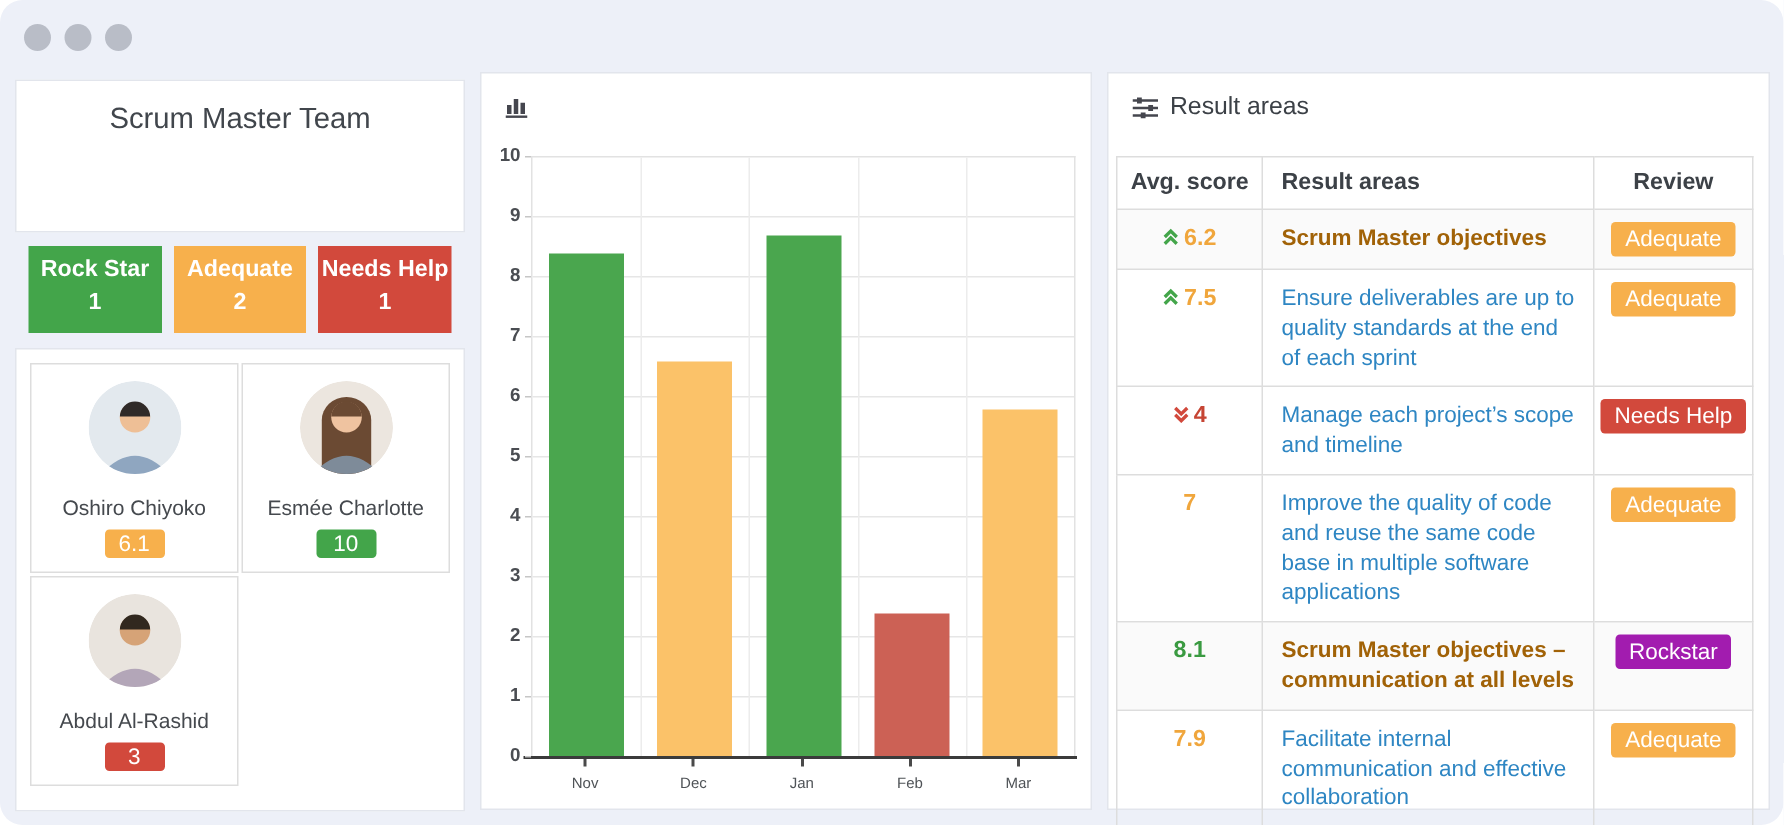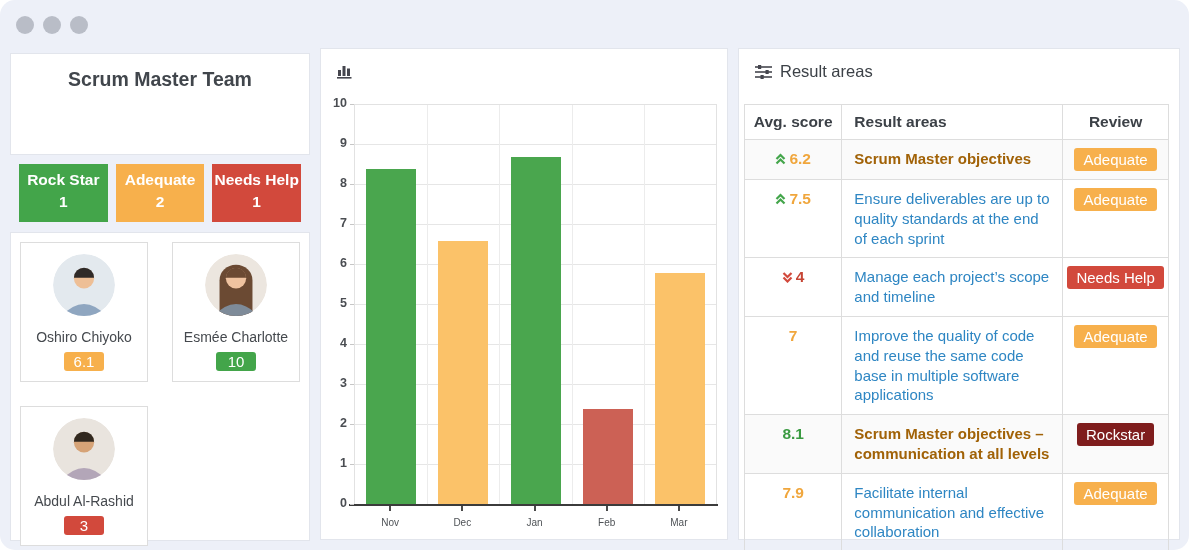--- a/index.html
+++ b/index.html
@@ -2,27 +2,27 @@
 <html><head>
 <meta charset="utf-8">
 <style>
   html,body{margin:0;padding:0;background:#ffffff;font-family:"Liberation Sans","DejaVu Sans",sans-serif;}
   .app{position:relative;width:1189px;height:550px;background:#edf0f8;border-radius:15px;overflow:hidden;}
   .window-dots{position:absolute;left:16px;top:16px;display:flex;gap:9px;}
   .dot{width:18px;height:18px;border-radius:50%;background:#b9bdc7;}
   .panel{position:absolute;background:#fff;border:1px solid #e2e5ec;box-sizing:border-box;}
   
   .team-header{left:10px;top:53px;width:300px;height:102px;text-align:center;}
-  .team-title{margin:14px 0 0 0;font-size:19.5px;font-weight:700;color:#41464c;}
+  .team-title{margin:14px 0 0 0;font-size:19.5px;font-weight:400;color:#41464c;}
   .pill{display:inline-block;margin-top:10px;padding:5px 20px;border-radius:17px;background:#f9b04e;color:#fff;font-size:16px;}
   .pill .star{margin-right:6px;font-size:14px;}
   .stats{position:absolute;left:19px;top:164px;width:282px;display:flex;gap:8px;}
   .stat-box{flex:1;height:58px;color:#fff;text-align:center;font-weight:600;font-size:15.5px;line-height:1.4;padding-top:5px;box-sizing:border-box;}
   .members-panel{left:10px;top:232px;width:300px;height:309px;padding:9px;}
-  .members-grid{display:grid;grid-template-columns:1fr 1fr;gap:24px;}
+  .members-grid{display:grid;grid-template-columns:1fr 1fr;gap:2px;}
   .member-card{border:1px solid #ddd;height:140px;text-align:center;padding-top:11px;box-sizing:border-box;background:#fff;}
   .member-name{margin-top:9px;font-size:14px;color:#45494e;}
   .member-badge{display:inline-block;margin-top:7px;min-width:22px;padding:1px 9px;border-radius:3px;color:#fff;font-size:15px;}
   
   .chart-panel{left:320px;top:48px;width:408px;height:492px;}
   .panel-title{display:flex;align-items:center;gap:8px;padding:13px 16px 0 16px;font-size:16.5px;color:#3c4147;}
   .panel-title svg{flex:0 0 auto;}
   .chart-area{position:absolute;left:33px;top:55px;width:361px;height:400px;border:1px solid #e2e2e2;border-bottom:none;background:#fff;}
   .gridline-h{position:absolute;left:0;width:100%;height:1px;background:#e6e6e6;}
   .gridline-v{position:absolute;top:0;width:1px;height:100%;background:#ececec;}
@@ -247,21 +247,21 @@
             <td class="td-review"><span class="review-badge" style="background: rgb(210, 73, 60);">Needs Help</span></td>
           </tr>
           <tr>
             <td class="td-score score-orange"><span>7</span></td>
             <td class="td-areas">Improve the quality of code and reuse the same code base in multiple software applications</td>
             <td class="td-review"><span class="review-badge" style="background: rgb(247, 176, 76);">Adequate</span></td>
           </tr>
           <tr class="row-bold">
             <td class="td-score score-green"><span>8.1</span></td>
             <td class="td-areas">Scrum Master objectives – communication at all levels</td>
-            <td class="td-review"><span class="review-badge" style="background: #7f1d1d;">Rockstar</span></td>
+            <td class="td-review"><span class="review-badge" style="background: #a21caf;">Rockstar</span></td>
           </tr>
           <tr>
             <td class="td-score score-orange"><span>7.9</span></td>
             <td class="td-areas">Facilitate internal communication and effective collaboration</td>
             <td class="td-review"><span class="review-badge" style="background: rgb(247, 176, 76);">Adequate</span></td>
           </tr>
         </tbody>
     </table>
   </section>
 

